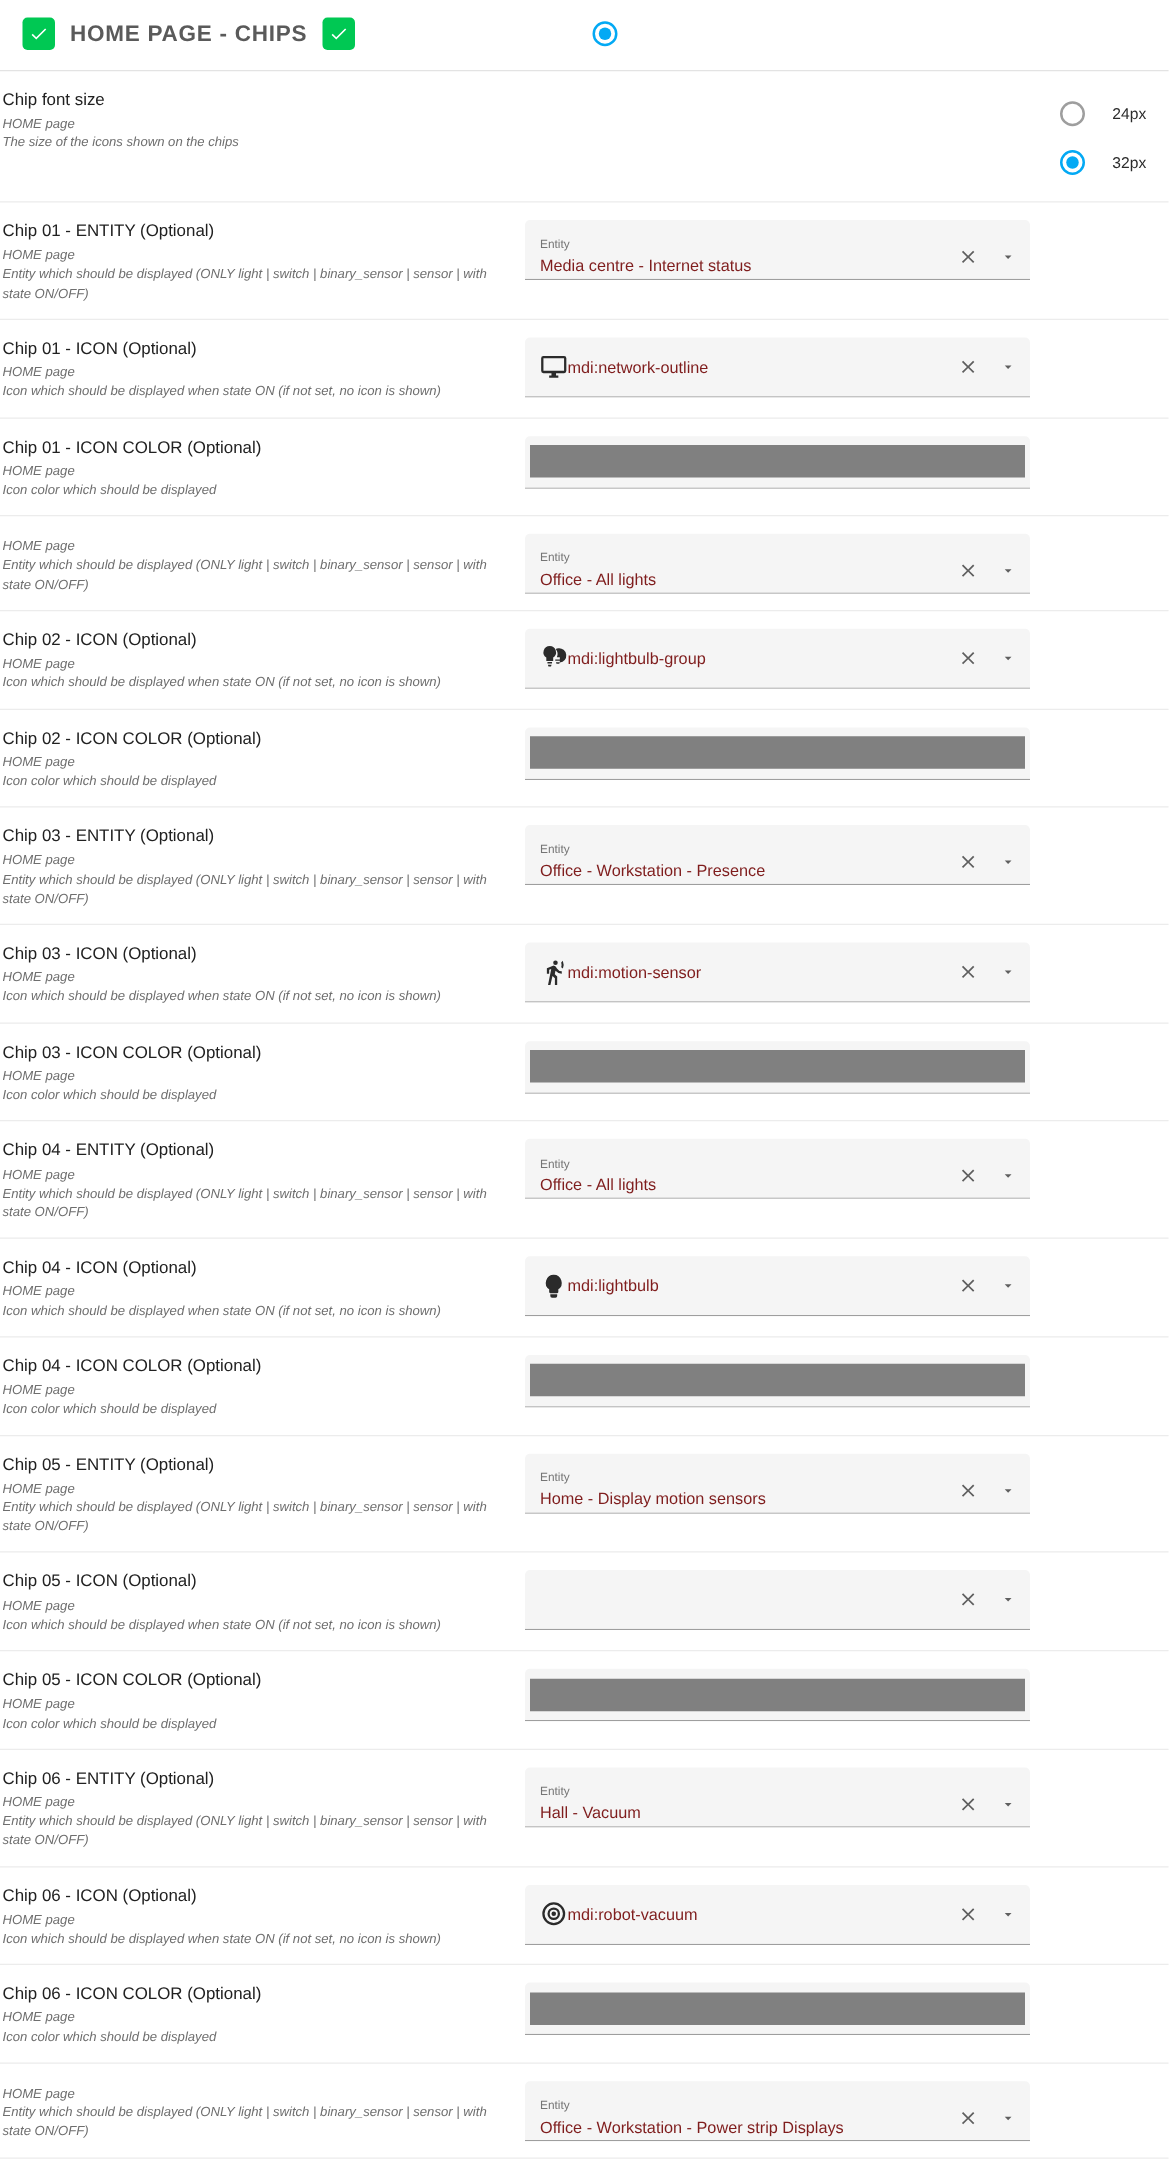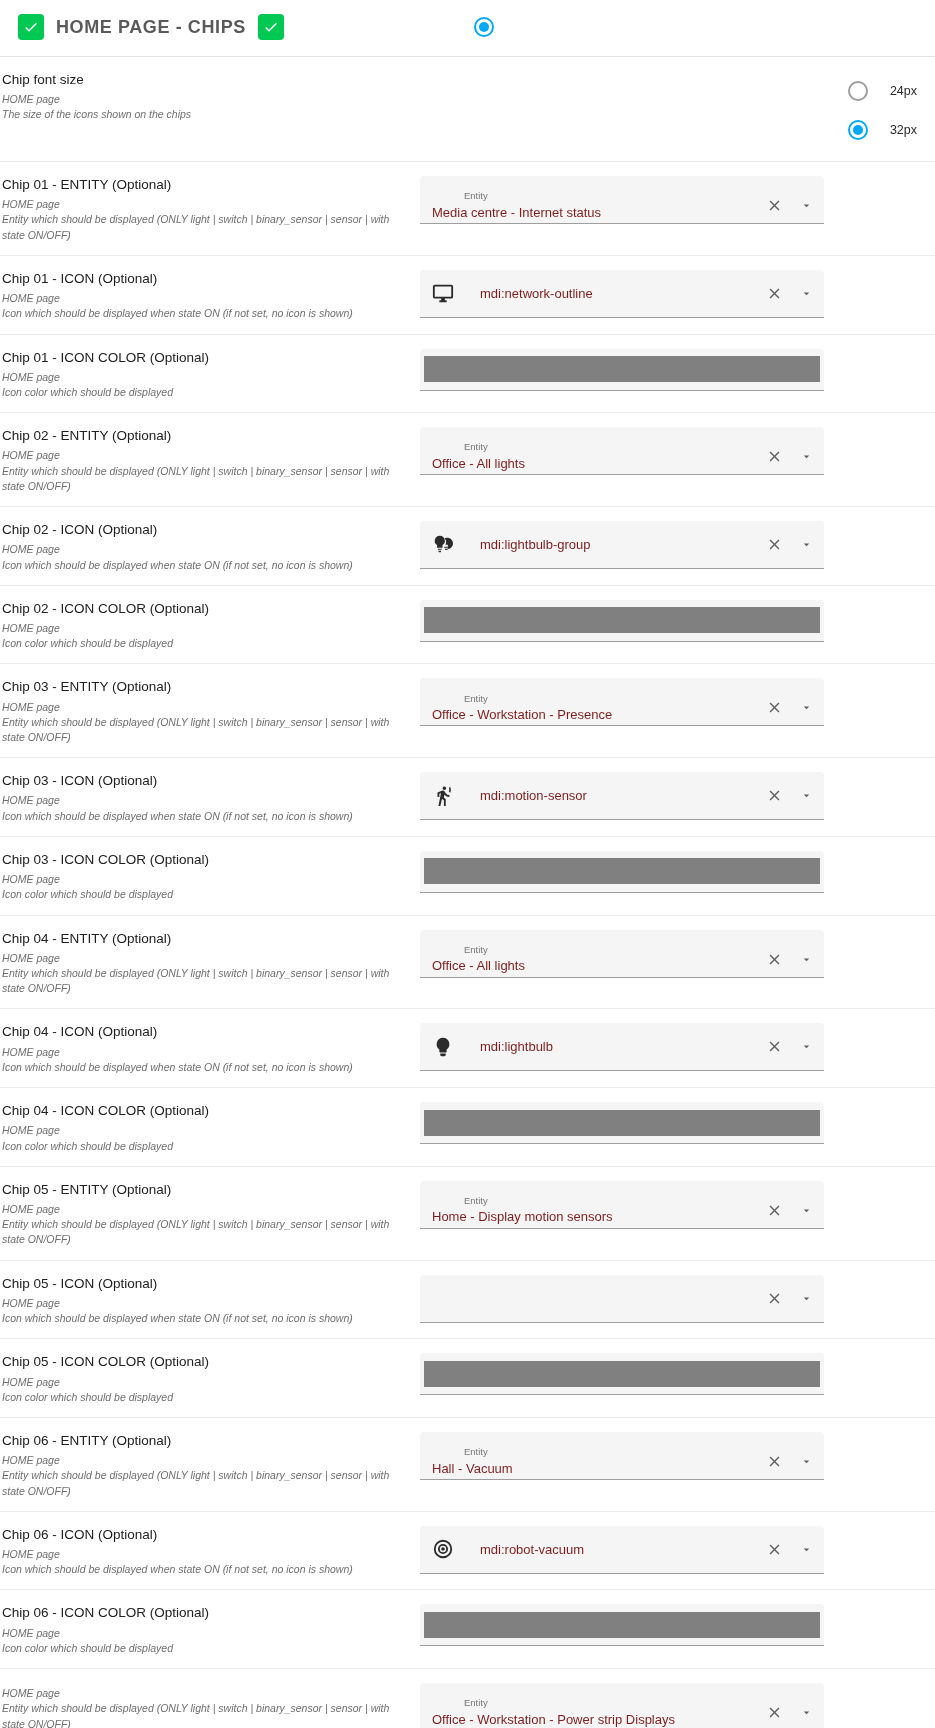--- a/index.html
+++ b/index.html
@@ -146,33 +146,32 @@
     display: flex;
     flex-direction: column;
     justify-content: center;
     min-width: 0;
   }
   .field-floatlabel {
     font-size: 9.5px;
     color: #757575;
     line-height: 1.1;
     margin-bottom: 3px;
-    margin-left: 32px;
   }
   .field-value {
     font-size: 13px;
     color: #7f1d1d;
     white-space: nowrap;
     overflow: hidden;
     text-overflow: ellipsis;
   }
   .field-icon-row {
     display: flex;
     align-items: center;
-    gap: 26px;
+    gap: 0;
     flex: 1 1 auto;
     min-width: 0;
   }
   .mdi-icon {
     width: 22px;
     height: 22px;
     flex: 0 0 auto;
     display: inline-flex;
     align-items: center;
     justify-content: center;
@@ -316,21 +315,20 @@
         <div class="lbl-desc">Icon color which should be displayed</div>
       </div>
       <div class="row-right">
         <div class="color-field">
           <div class="color-swatch" style="background:#808080"></div>
         </div>
       </div>
     </div>
     <div class="row">
       <div class="row-left">
-        <div class="lbl-title">Chip 02 - ENTITY (Optional)</div>
         <div class="lbl-sub">HOME page</div>
         <div class="lbl-desc">Entity which should be displayed (ONLY light | switch | binary_sensor | sensor | with state ON/OFF)</div>
       </div>
       <div class="row-right">
         <div class="field with-label">
           <div class="field-body">
             <div class="field-floatlabel">Entity</div>
             <div class="field-value">Office - All lights</div>
           </div>
           <div class="field-actions">

